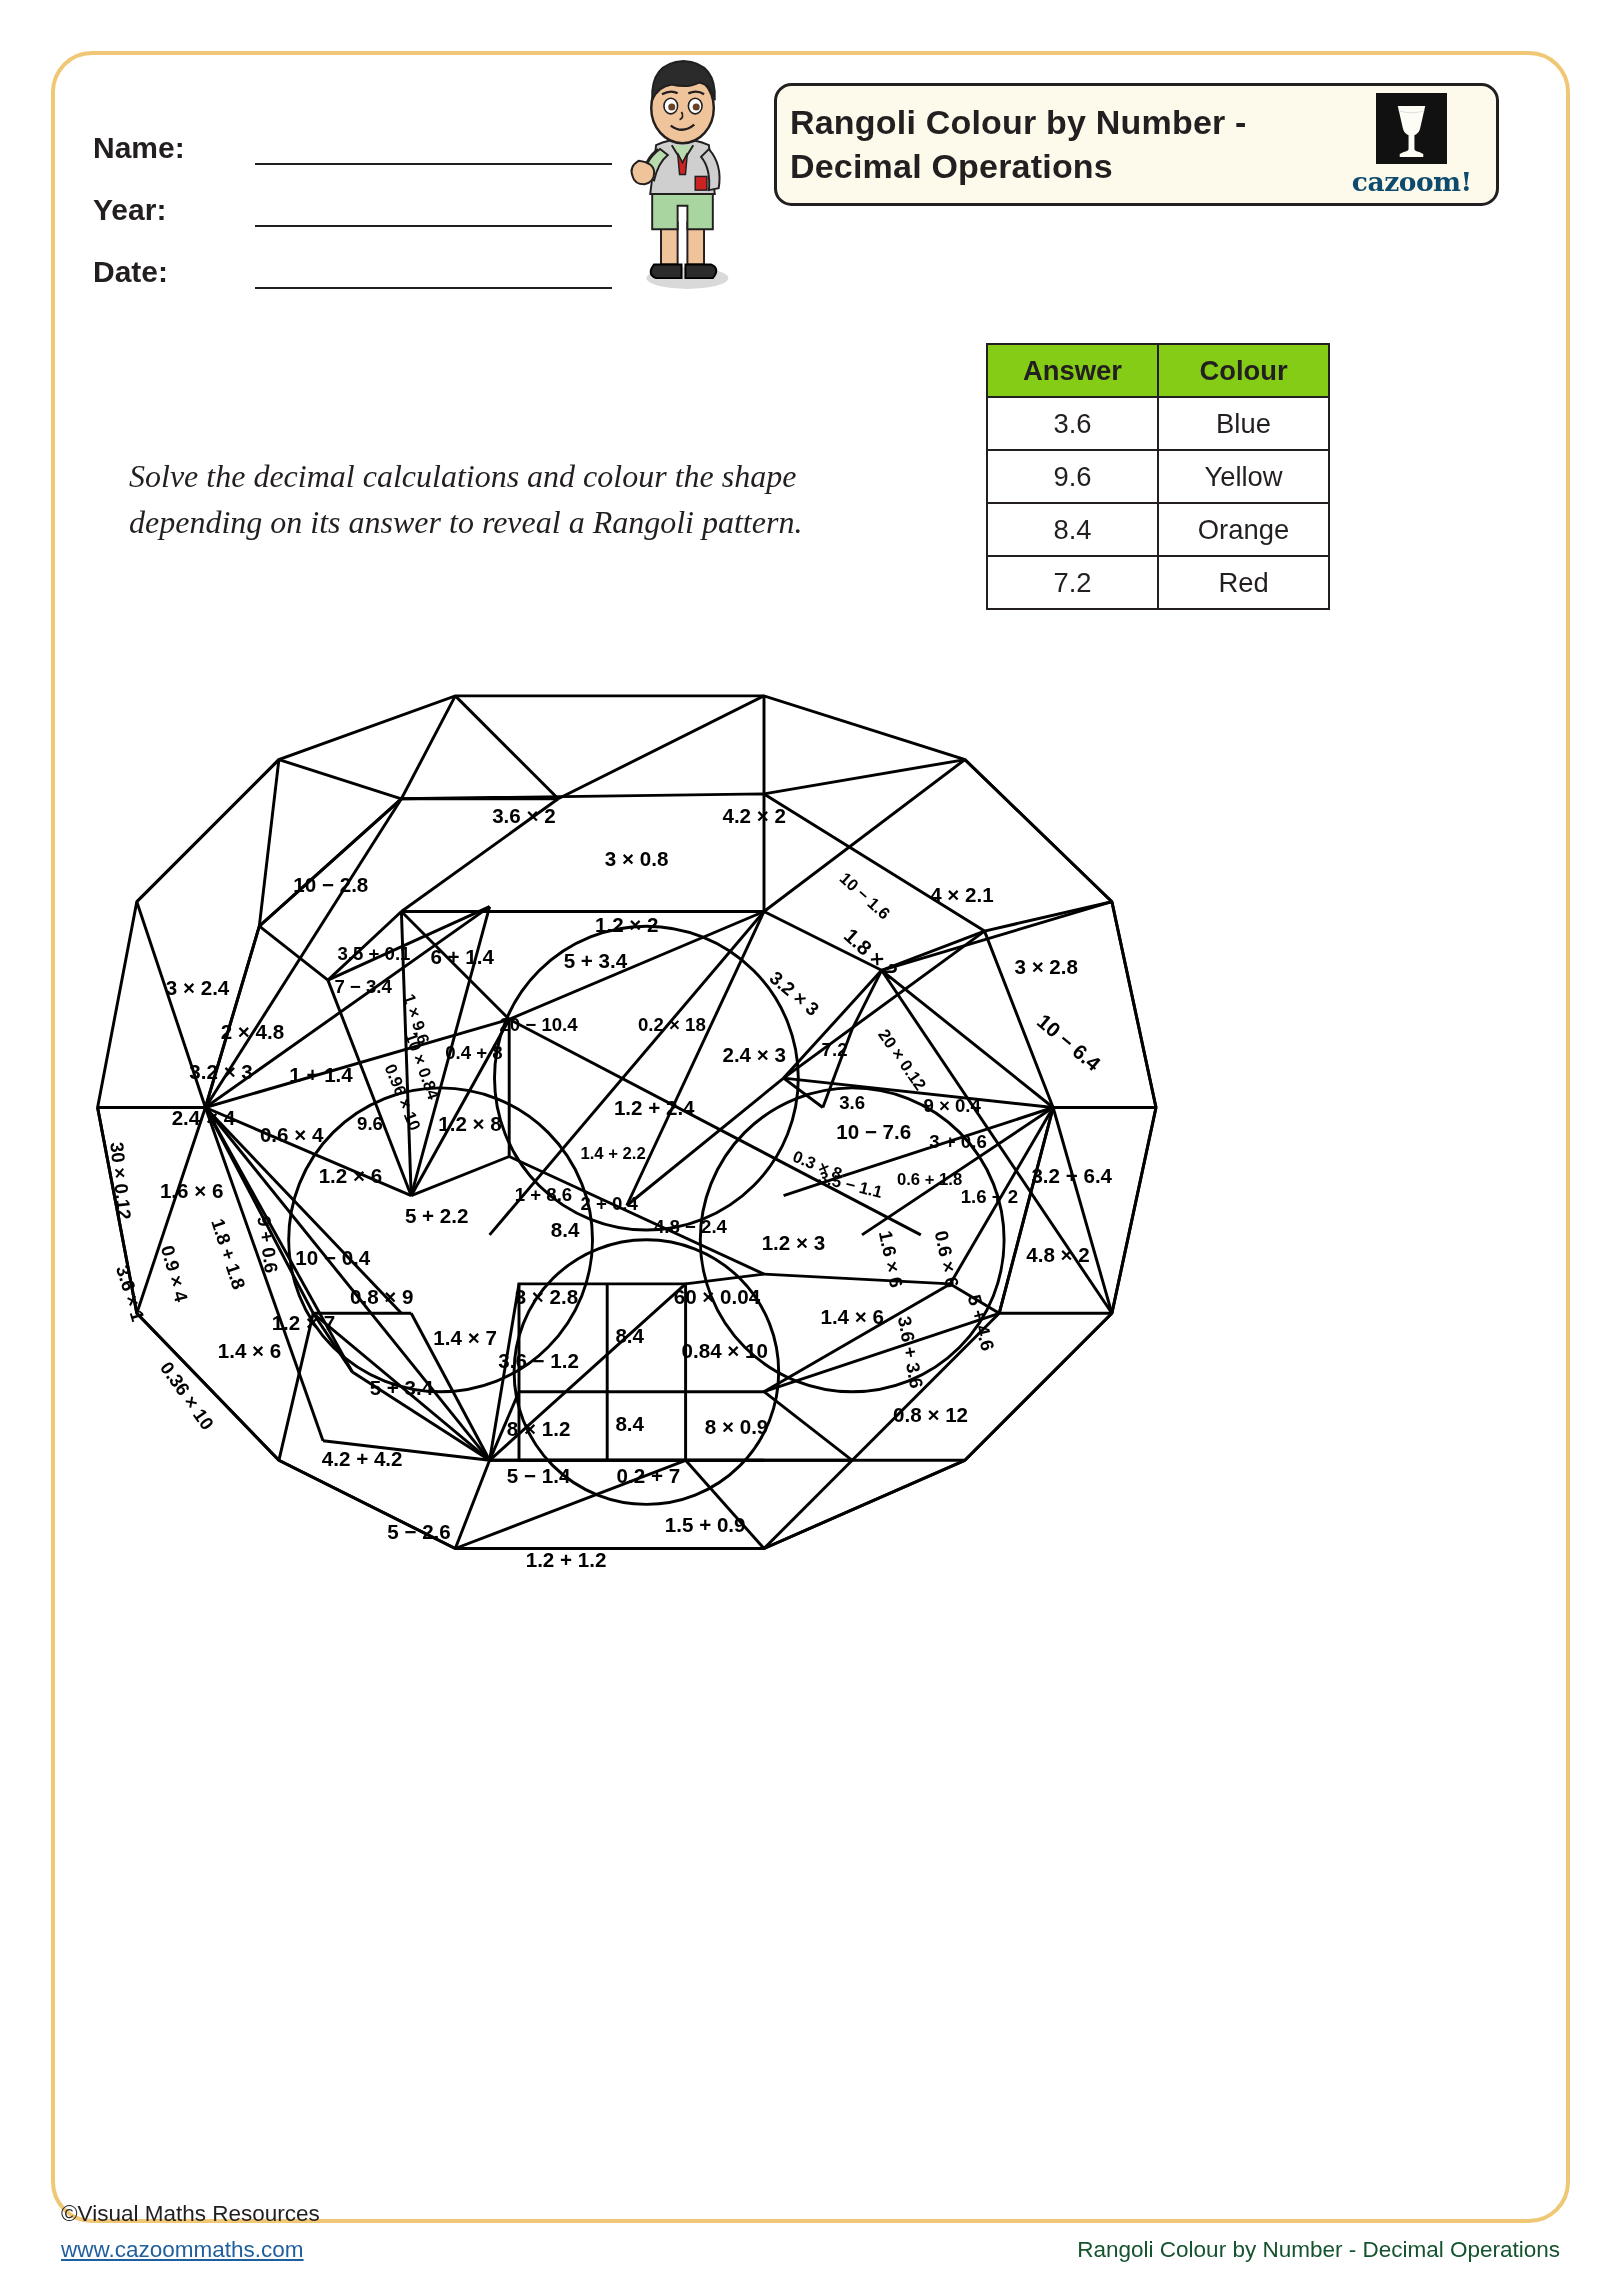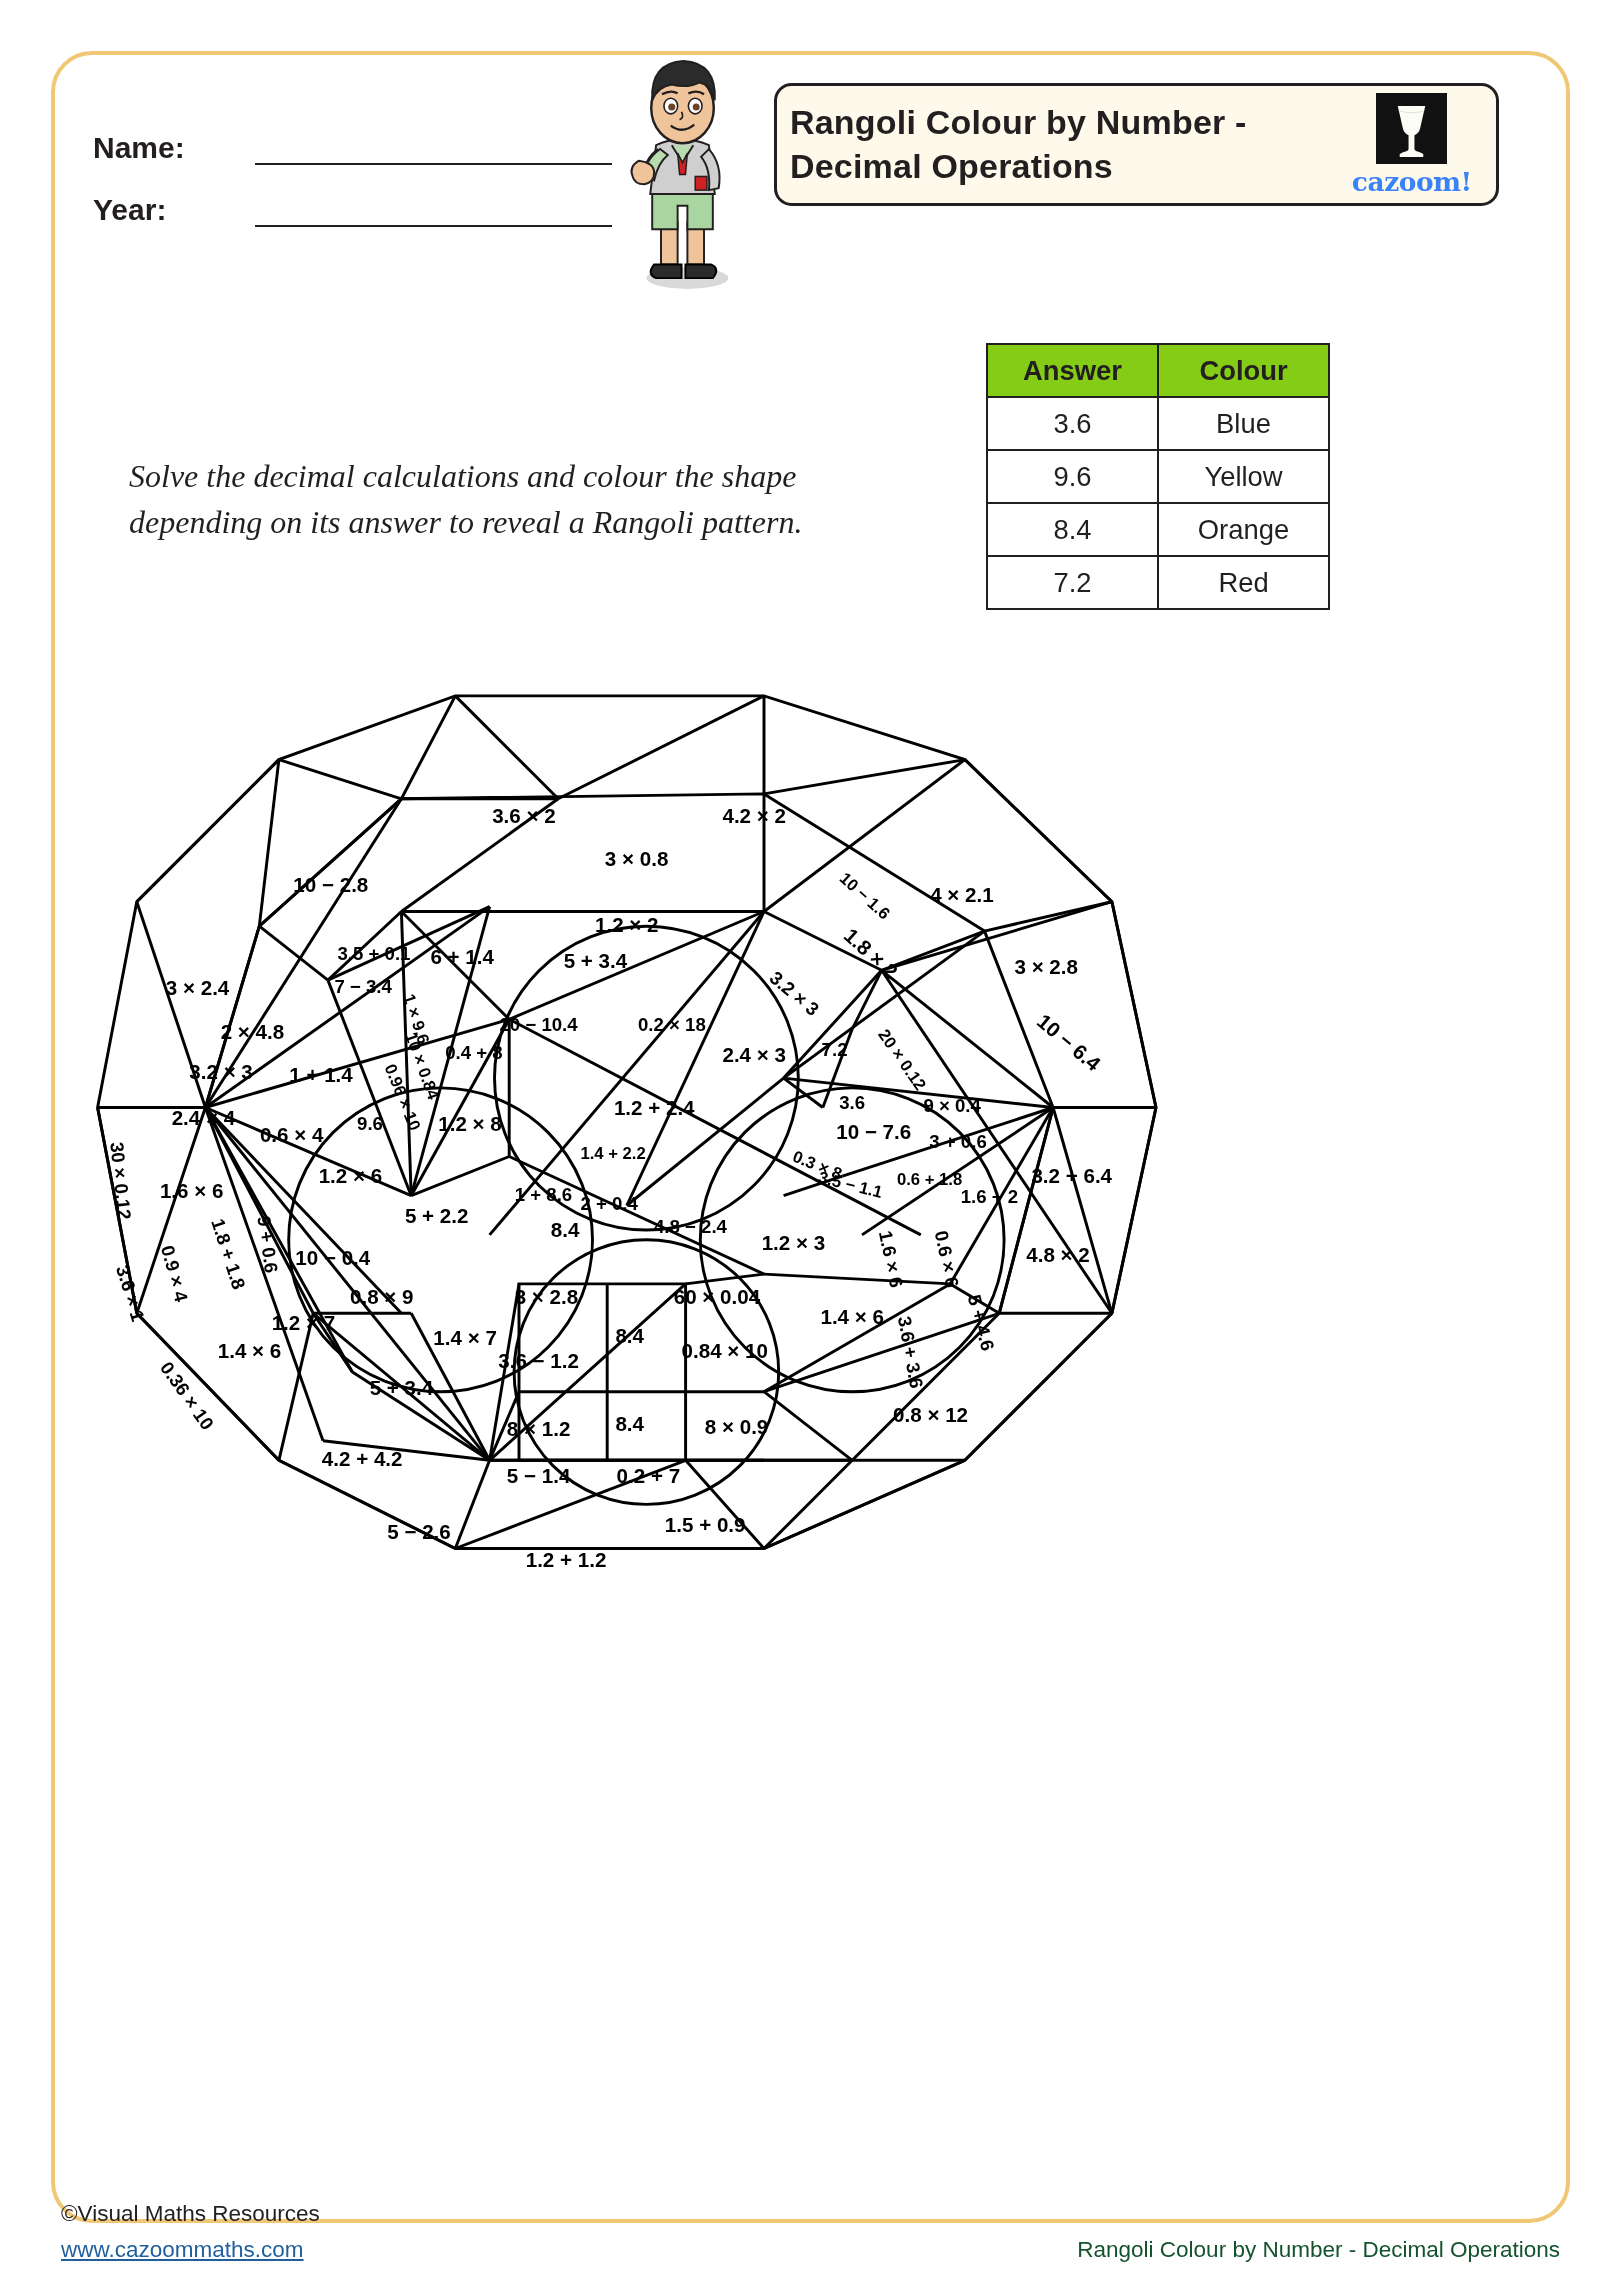--- a/index.html
+++ b/index.html
@@ -36,21 +36,21 @@
     box-sizing:border-box;
     display:flex; align-items:center;
   }
   .titletext{
     font-size:34px; font-weight:bold; color:#231f20;
     padding-left:13px; line-height:1.28; letter-spacing:0.2px;
     flex:1;
   }
   .logo{ width:137px; display:flex; flex-direction:column; align-items:center; padding-right:15.7px;}
   .logo-mark{ width:71px; height:71px; background:#111; display:flex; align-items:center; justify-content:center;}
-  .logo-word{ font-family:"DejaVu Serif", serif; font-weight:bold; font-size:26.5px; color:#3b82f6; margin-top:2px; letter-spacing:-0.5px;}
+  .logo-word{ font-family:"DejaVu Serif", serif; font-weight:bold; font-size:26.5px; color:#0c4a6e; margin-top:2px; letter-spacing:-0.5px;}
 
   
   .keytable{ position:absolute; left:986px; top:343px; border-collapse:collapse; }
   .keytable td, .keytable th{
     border:2px solid #231f20;
     width:167px; height:49px;
     text-align:center;
     font-size:27.4px; color:#231f20;
     font-weight:normal;
   }
@@ -81,20 +81,24 @@
 
 <div class="page-border"></div>
 
 <div class="namebox">
   <div class="nfrow">
     <span class="nflabel">Name:</span>
     <span class="nfline"></span>
   </div>
   <div class="nfrow">
     <span class="nflabel">Year:</span>
+    <span class="nfline"></span>
+  </div>
+  <div class="nfrow">
+    <span class="nflabel">Date:</span>
     <span class="nfline"></span>
   </div>
 </div>
 
 <div class="mascot">
 <svg width="132" height="245" viewBox="0 0 135 250">
   <ellipse cx="72" cy="232" rx="42" ry="11" fill="#d9d9d9"></ellipse>
 
   <path d="M45 175 L45 218 L62 218 L62 175 Z" fill="#f0c49a" stroke="#231f20" stroke-width="2"></path>
   <path d="M72 175 L72 218 L89 218 L89 175 Z" fill="#f0c49a" stroke="#231f20" stroke-width="2"></path>

